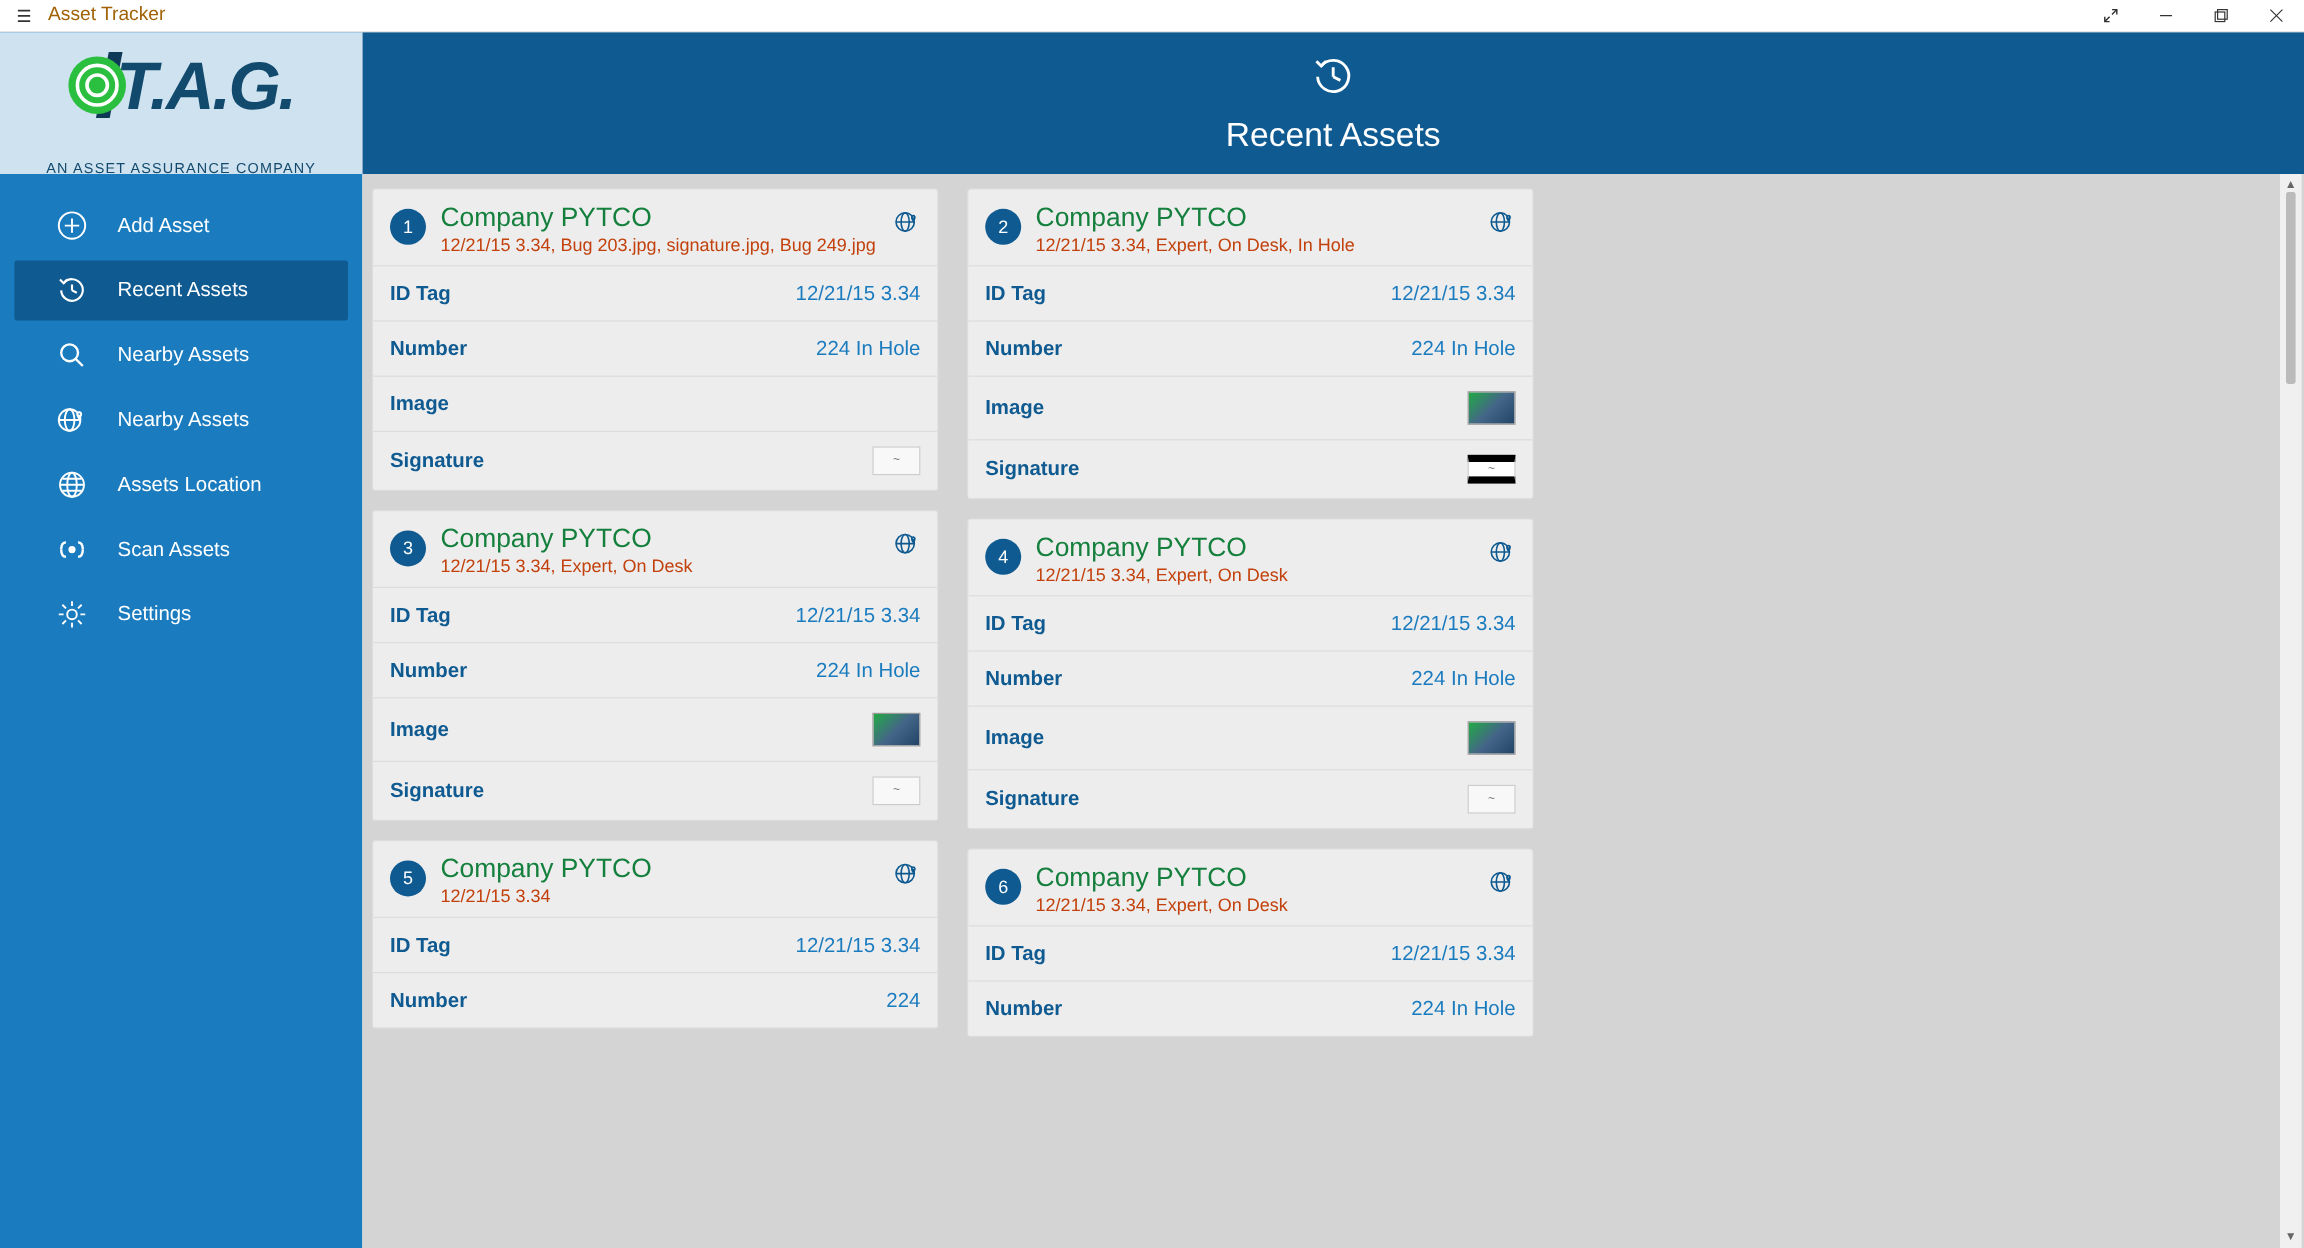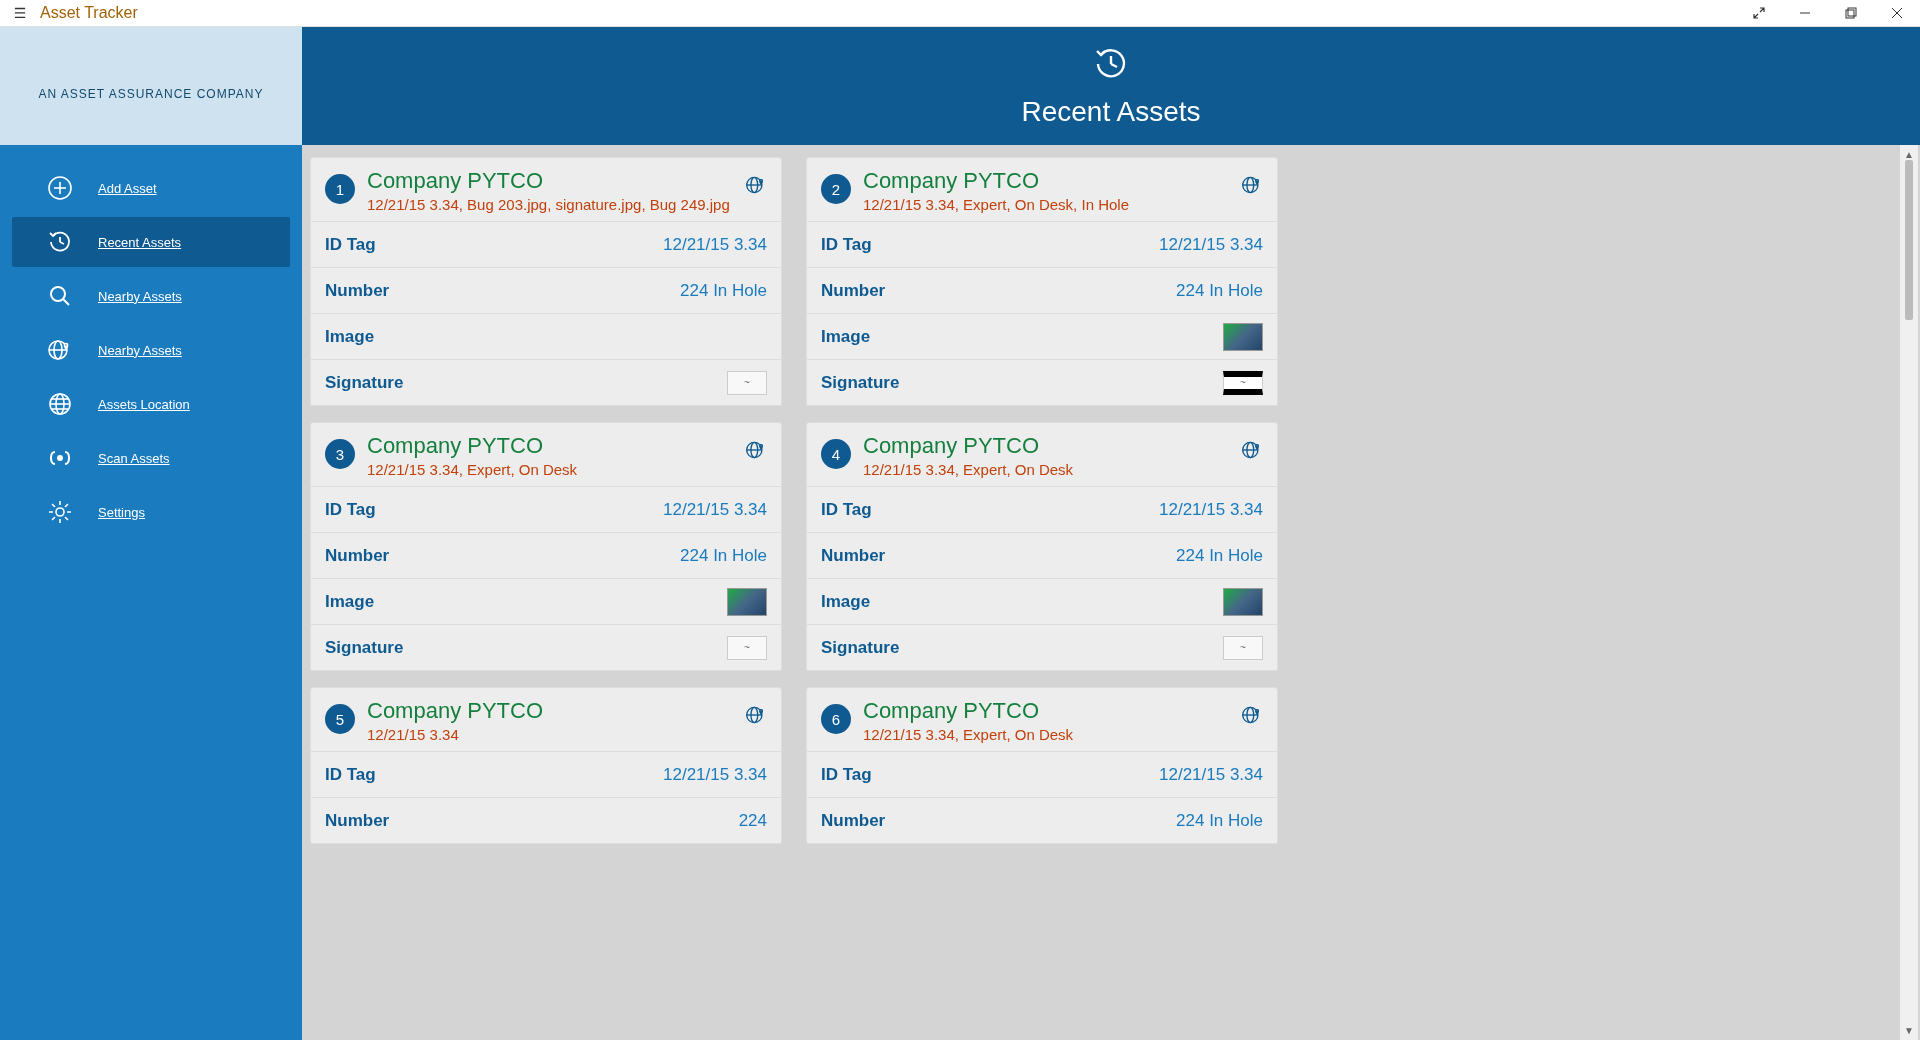--- a/index.html
+++ b/index.html
@@ -23,21 +23,21 @@
 .logo-area .i-stroke { color: #0f3a57; font-size: 80px; font-weight: bold; font-style: italic; margin-right: -8px;}
 .logo-area .target-icon { width: 48px; height: 48px; border-radius: 50%; background: radial-gradient(circle, #2bbf3f 0%, #2bbf3f 100%); position: relative; display:flex; align-items:center; justify-content:center; margin-right:-30px; z-index:2;}
 .logo-area .target-icon::after { content:''; position:absolute; width:30px; height:30px; border:3px solid #fff; border-radius:50%;}
 .logo-area .target-icon::before { content:''; position:absolute; width:14px; height:14px; border:3px solid #fff; border-radius:50%;}
 .logo-area .subtitle { font-size: 12px; color: #124a6e; letter-spacing: 1px; margin-top: 16px; }
 
 .nav { padding-top: 14px; }
 .nav-item { height: 50px; display: flex; align-items: center; padding-left: 34px; gap: 24px; cursor: pointer; margin: 4px 12px; border-radius: 2px; }
 .nav-item.active { background: #0e5a91; }
 .nav-item .nav-icon { width: 28px; height: 28px; display: flex; align-items: center; justify-content: center; }
-.nav-item .nav-label { font-size: 13px; color: #fff; text-decoration: underline; }
+.nav-item .nav-label { font-size: 17px; color: #fff; }
 
 
 .content { flex: 1; background: #d4d4d4; display: flex; flex-direction: column; }
 .page-header { height: 118px; background: #0e5a91; display: flex; flex-direction: column; align-items: center; justify-content: center; gap: 8px; }
 .page-header .header-icon { color: #fff; }
 .page-header .header-title { font-size: 28px; color: #fff; }
 
 .cards-area { flex: 1; padding: 12px 8px; display: flex; gap: 24px; position: relative; }
 .cards-col { width: 472px; display: flex; flex-direction: column; gap: 16px; }
 .scrollbar { position: absolute; right: 2px; top: 0; bottom: 0; width: 18px; background: #f0f0f0; display: flex; flex-direction: column; align-items:center; justify-content: space-between; padding: 4px 0;}
@@ -46,21 +46,21 @@
 .scrollbar .sb-thumb { position:absolute; top: 0; width: 8px; left: 5px; height: 160px; background: #bbb; border-radius: 2px;}
 
 .card { background: #ededed; border-radius: 3px; border: 1px solid #ddd; }
 .card-header { padding: 10px 14px 8px 14px; display: flex; align-items: flex-start; gap: 12px; }
 .card-badge { width: 30px; height: 30px; border-radius: 50%; background: #0e5a91; color: #fff; display: flex; align-items: center; justify-content: center; font-size: 15px; flex-shrink: 0; margin-top: 6px;}
 .card-titles { flex: 1; }
 .card-title { font-size: 22px; color: #15803d; }
 .card-subtitle { font-size: 15px; color: #c2410c; margin-top: 2px; }
 .card-loc-icon { color: #0e5a91; margin-top: 6px; }
 .card-rows { }
-.card-row { display: flex; justify-content: space-between; align-items: center; padding: 0 14px; border-top: 1px solid #ddd; background: #ededed; min-height: 46px;}
+.card-row { display: flex; justify-content: space-between; align-items: center; padding: 12px 14px; border-top: 1px solid #ddd; background: #ededed; min-height: 46px;}
 .card-row .row-label { font-size: 17px; font-weight: 600; color: #0e5a91; }
 .card-row .row-value { font-size: 17px; color: #1a7bbf; }
 .thumb { width: 40px; height: 28px; background: linear-gradient(135deg,#2a4 0%, #468 50%, #246 100%); border: 1px solid #999; }
 .sig-thumb { width: 40px; height: 24px; background: #f8f8f8; border: 1px solid #ccc; position: relative; }
 .sig-thumb.dark { background: #fff; border-top: 6px solid #000; border-bottom: 6px solid #000; }
 .sig-thumb::after { content:'~'; position:absolute; left:50%; top:50%; transform:translate(-50%,-55%); font-size:10px; color:#666;}
 </style>
 </head>
 <body>
 
@@ -89,20 +89,25 @@
         <line x1="1" y1="1" x2="11" y2="11"></line>
         <line x1="11" y1="1" x2="1" y2="11"></line>
       </svg>
     </div>
 </div>
 
 <div class="main">
 
   <div class="sidebar">
     <div class="logo-area">
+      <div class="tag-logo">
+        <div class="target-icon"></div>
+        <span class="i-stroke">I</span>
+        <span class="tag-text">T.A.G.</span>
+      </div>
       <div class="subtitle">AN ASSET ASSURANCE COMPANY</div>
     </div>
     <div class="nav">
       <div class="nav-item">
         <span class="nav-icon">
             <svg width="26" height="26" viewBox="0 0 26 26" fill="none" stroke="#fff" stroke-width="1.6">
               <circle cx="13" cy="13" r="11"></circle>
               <line x1="13" y1="7" x2="13" y2="19"></line>
               <line x1="7" y1="13" x2="19" y2="13"></line>
             </svg>

